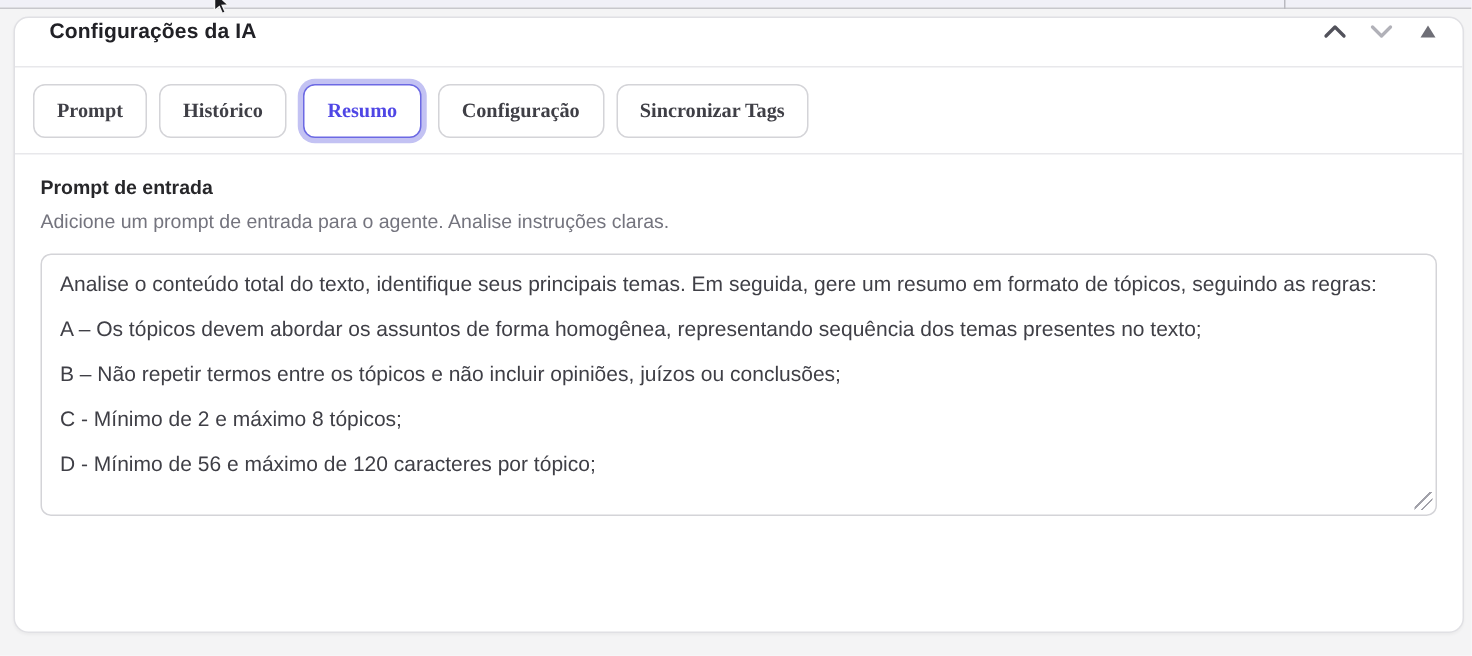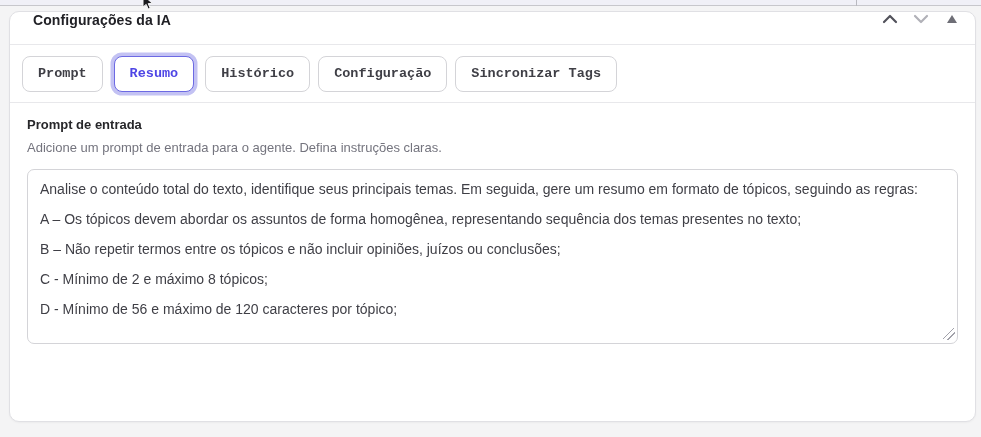--- a/index.html
+++ b/index.html
@@ -30,22 +30,22 @@
   .card {
     position: absolute; left: 9px; top: 11px; width: 967px; height: 411px;
     background: #ffffff;
     border: 1px solid #e0e0e4;
     border-radius: 10px;
     box-shadow: 0 1px 2px rgba(0,0,0,0.04);
     display: flex; flex-direction: column;
   }
   .card-header {
     height: 33px; flex: 0 0 33px;
-    display: flex; align-items: flex-start;
-    padding: 0 10px 0 23px;
+    display: flex; align-items: flex-end;
+    padding: 0 10px 16px 23px;
     border-bottom: 1px solid #e8e8eb;
   }
   .card-title {
     font-size: 14px; font-weight: 700; color: #212126;
     letter-spacing: .1px;
   }
   .header-controls {
     margin-left: auto;
     display: flex; align-items: center; gap: 13px;
     padding-right: 4px;
@@ -64,21 +64,21 @@
     display: flex; align-items: center; gap: 8px;
     padding: 0 12px;
     border-bottom: 1px solid #e8e8eb;
   }
   .tab {
     height: 36px;
     padding: 0 15px;
     background: #fff;
     border: 1px solid #d4d4d8;
     border-radius: 8px;
-    font-family: Liberation Mono, monospace;
+    font-family: Liberation Serif, serif;
     font-size: 13.5px; font-weight: 700; color: #3f3f46;
     display: inline-flex; align-items: center;
     cursor: pointer;
     white-space: nowrap;
   }
   .tab.active {
     color: #4f46e5;
     border-color: #6c69e3;
     box-shadow: 0 0 0 3.5px #c3c2f3;
     margin: 0 3px;
@@ -144,29 +144,29 @@
         </svg>
       </span>
       <span class="hicon">
         <span class="triangle-up"></span>
       </span>
     </span>
   </div>
 
   <div class="tabs-row">
     <button class="tab">Prompt</button>
+    <button class="tab">Histórico</button>
     <button class="tab active">Resumo</button>
-    <button class="tab">Histórico</button>
     <button class="tab">Configuração</button>
     <button class="tab">Sincronizar Tags</button>
   </div>
 
   <div class="content">
     <div class="field-label">Prompt de entrada</div>
-    <div class="field-desc">Adicione um prompt de entrada para o agente. Defina instruções claras.</div>
+    <div class="field-desc">Adicione um prompt de entrada para o agente. Analise instruções claras.</div>
     <div class="textarea-wrap">
       <textarea class="prompt-input" spellcheck="false" style="">Analise o conteúdo total do texto, identifique seus principais temas. Em seguida, gere um resumo em formato de tópicos, seguindo as regras:
 A – Os tópicos devem abordar os assuntos de forma homogênea, representando sequência dos temas presentes no texto;
 B – Não repetir termos entre os tópicos e não incluir opiniões, juízos ou conclusões;
 C - Mínimo de 2 e máximo 8 tópicos;
 D - Mínimo de 56 e máximo de 120 caracteres por tópico;</textarea>
       <div class="resize-handle"></div>
     </div>
   </div>
 

